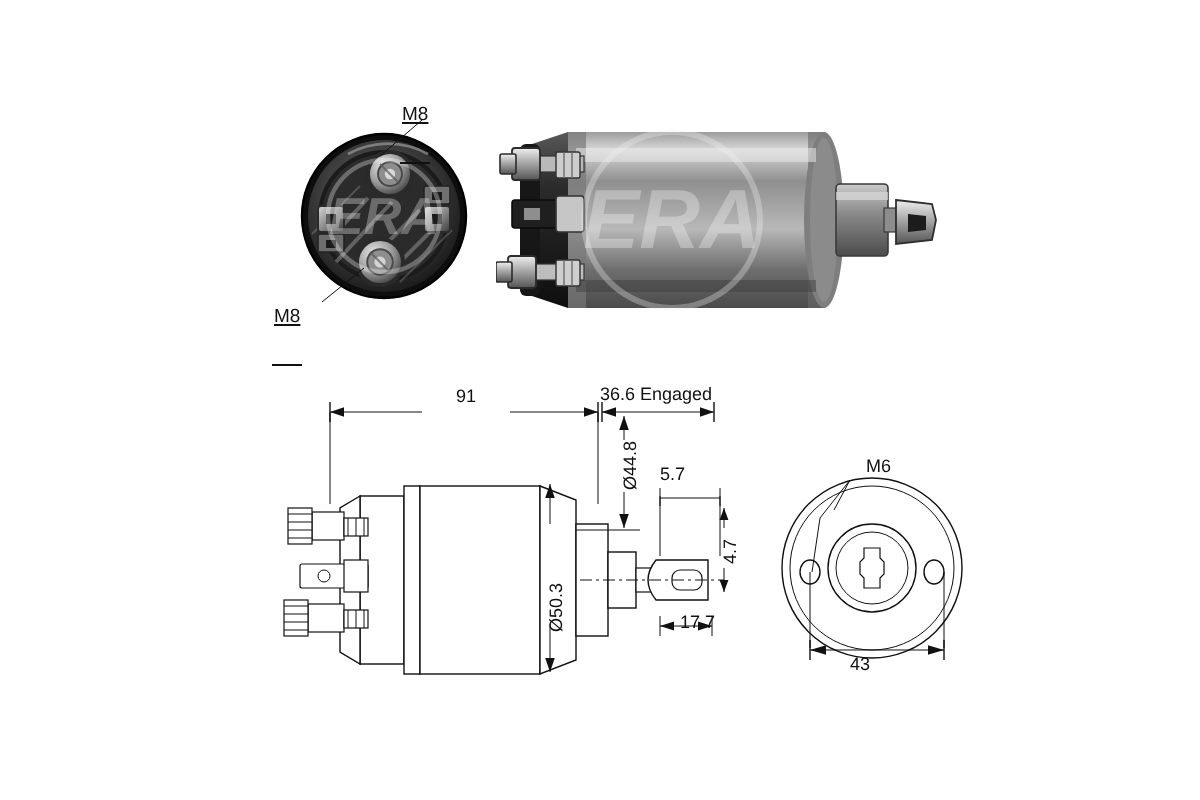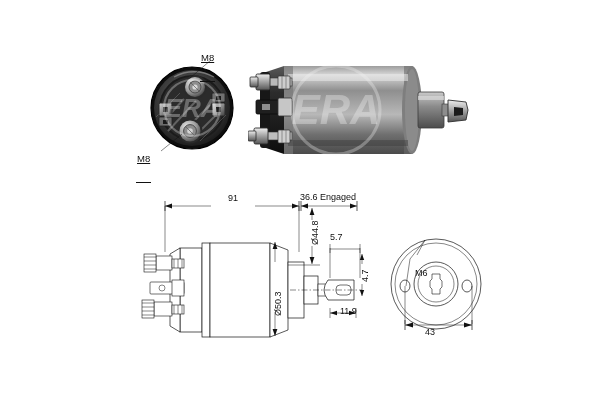--- a/index.html
+++ b/index.html
@@ -278,39 +278,39 @@
     <path d="M6 44 L3.8 38 L8.2 38 Z" fill="#111"></path>
   </svg>
   <div class="abs dim vert" style="left:360px;top:282px;">4.7</div>
 
   <svg class="abs" style="left:326px;top:308px;" width="36" height="10">
     <path class="ln-thin" d="M4 5 L30 5"></path>
     <path class="ln-thin" d="M4 0 L4 10 M30 0 L30 10"></path>
     <path d="M4 5 L11 2.8 L11 7.2 Z" fill="#111"></path>
     <path d="M30 5 L23 2.8 L23 7.2 Z" fill="#111"></path>
   </svg>
-  <div class="abs dim" style="left:340px;top:306px;">11.9</div>
+  <div class="abs dim" style="left:340px;top:306px;">17.7</div>
 
   <div class="abs" style="left:388px;top:236px;width:96px;height:96px;">
     <svg width="96" height="96" viewBox="0 0 96 96">
       <circle class="fillw" cx="48" cy="48" r="45"></circle>
       <circle class="ln-thin" cx="48" cy="48" r="41" fill="#fff"></circle>
       <circle class="ln" cx="48" cy="48" r="22" fill="#fff"></circle>
       <circle class="ln-thin" cx="48" cy="48" r="18" fill="#fff"></circle>
 
       <path class="fillw2" d="M44 38 L52 38 L52 43 L54 45 L54 51 L52 53 L52 58 L44 58 L44 53 L42 51 L42 45 L44 43 Z"></path>
 
       <ellipse class="ln" cx="17" cy="50" rx="5" ry="6" fill="#fff"></ellipse>
       <ellipse class="ln" cx="79" cy="50" rx="5" ry="6" fill="#fff"></ellipse>
 
       <path class="ln-ctr" d="M48 0 L48 96 M0 48 L96 48" opacity=".0"></path>
     </svg>
   </div>
 
-  <div class="abs dim" style="left:415px;top:228px;margin-top:40px;">M6</div>
+  <div class="abs dim" style="left:433px;top:228px;">M6</div>
   <svg class="abs" style="left:400px;top:239px;" width="30" height="52">
     <path class="ln-thin" d="M25 1 L10 20 L6 47"></path>
     <path class="ln-thin" d="M25 1 L17 16"></path>
   </svg>
 
   <svg class="abs" style="left:400px;top:286px;" width="82" height="42">
     <path class="ln-thin" d="M5 0 L5 38 M72 0 L72 38"></path>
   </svg>
   <svg class="abs" style="left:400px;top:320px;" width="82" height="10">
     <path class="ln-thin" d="M5 5 L72 5"></path>

